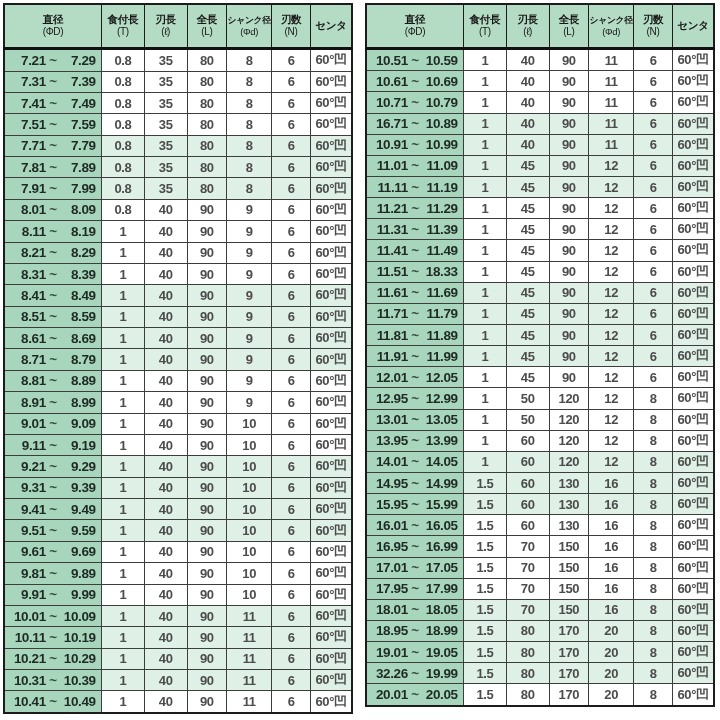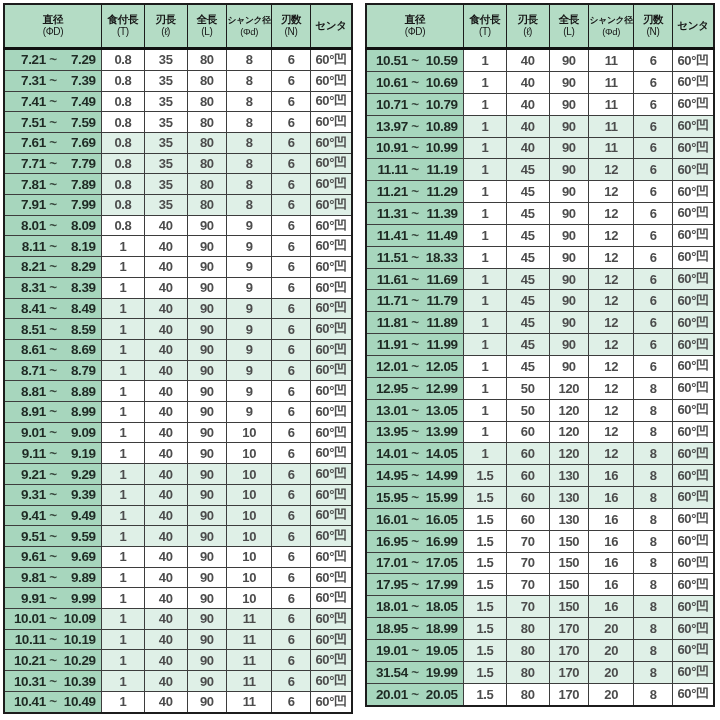--- a/index.html
+++ b/index.html
@@ -176,35 +176,20 @@
           <td class="val">0.8</td>
           <td class="val">35</td>
           <td class="val">80</td>
           <td class="val">8</td>
           <td class="val">6</td>
           <td class="val">60°凹</td>
         </tr>
         <tr>
           <td class="dia">
             <span class="dia-wrap">
-              <span class="d1">7.61</span>
-              <span class="tld">~</span>
-              <span class="d2">7.69</span>
-            </span>
-          </td>
-          <td class="val tint">0.8</td>
-          <td class="val tint">35</td>
-          <td class="val tint">80</td>
-          <td class="val tint">8</td>
-          <td class="val tint">6</td>
-          <td class="val tint">60°凹</td>
-        </tr>
-        <tr>
-          <td class="dia">
-            <span class="dia-wrap">
               <span class="d1">7.71</span>
               <span class="tld">~</span>
               <span class="d2">7.79</span>
             </span>
           </td>
           <td class="val tint">0.8</td>
           <td class="val tint">35</td>
           <td class="val tint">80</td>
           <td class="val tint">8</td>
           <td class="val tint">6</td>
@@ -686,21 +671,21 @@
           <td class="val">1</td>
           <td class="val">40</td>
           <td class="val">90</td>
           <td class="val">11</td>
           <td class="val">6</td>
           <td class="val">60°凹</td>
         </tr>
         <tr>
           <td class="dia">
             <span class="dia-wrap">
-              <span class="d1">13.97</span>
+              <span class="d1">16.71</span>
               <span class="tld">~</span>
               <span class="d2">10.89</span>
             </span>
           </td>
           <td class="val tint">1</td>
           <td class="val tint">40</td>
           <td class="val tint">90</td>
           <td class="val tint">11</td>
           <td class="val tint">6</td>
           <td class="val tint">60°凹</td>
@@ -710,20 +695,35 @@
             <span class="dia-wrap">
               <span class="d1">10.91</span>
               <span class="tld">~</span>
               <span class="d2">10.99</span>
             </span>
           </td>
           <td class="val tint">1</td>
           <td class="val tint">40</td>
           <td class="val tint">90</td>
           <td class="val tint">11</td>
+          <td class="val tint">6</td>
+          <td class="val tint">60°凹</td>
+        </tr>
+        <tr>
+          <td class="dia">
+            <span class="dia-wrap">
+              <span class="d1">11.01</span>
+              <span class="tld">~</span>
+              <span class="d2">11.09</span>
+            </span>
+          </td>
+          <td class="val tint">1</td>
+          <td class="val tint">45</td>
+          <td class="val tint">90</td>
+          <td class="val tint">12</td>
           <td class="val tint">6</td>
           <td class="val tint">60°凹</td>
         </tr>
         <tr>
           <td class="dia">
             <span class="dia-wrap">
               <span class="d1">11.11</span>
               <span class="tld">~</span>
               <span class="d2">11.19</span>
             </span>
@@ -1061,21 +1061,21 @@
           <td class="val tint">1.5</td>
           <td class="val tint">80</td>
           <td class="val tint">170</td>
           <td class="val tint">20</td>
           <td class="val tint">8</td>
           <td class="val tint">60°凹</td>
         </tr>
         <tr>
           <td class="dia">
             <span class="dia-wrap">
-              <span class="d1">31.54</span>
+              <span class="d1">32.26</span>
               <span class="tld">~</span>
               <span class="d2">19.99</span>
             </span>
           </td>
           <td class="val tint">1.5</td>
           <td class="val tint">80</td>
           <td class="val tint">170</td>
           <td class="val tint">20</td>
           <td class="val tint">8</td>
           <td class="val tint">60°凹</td>

